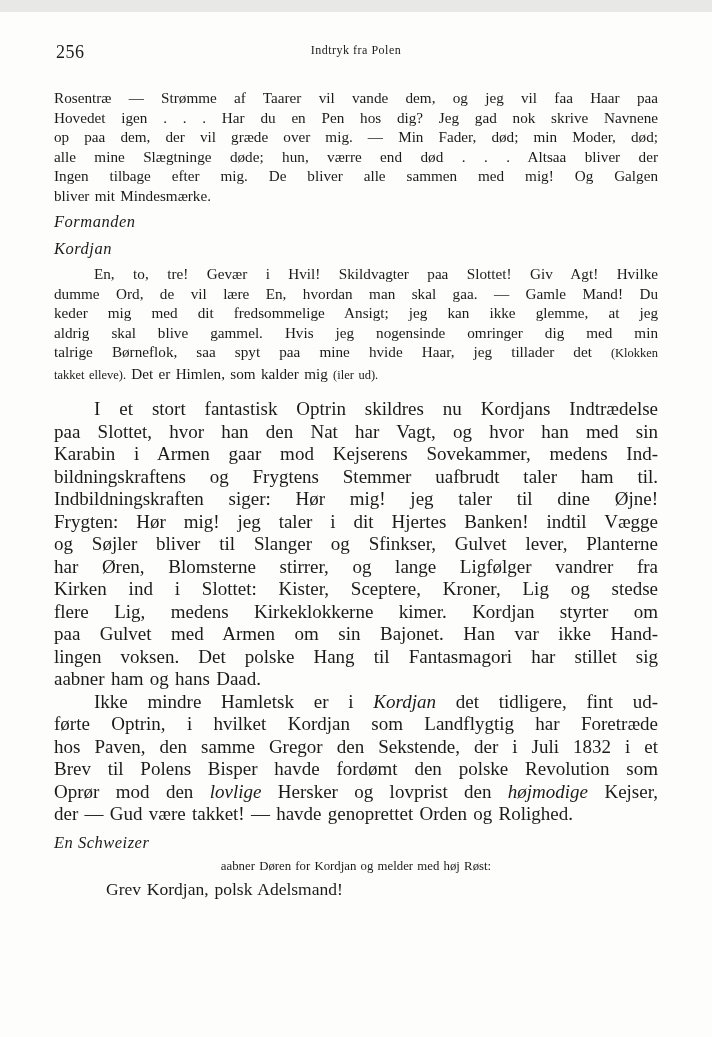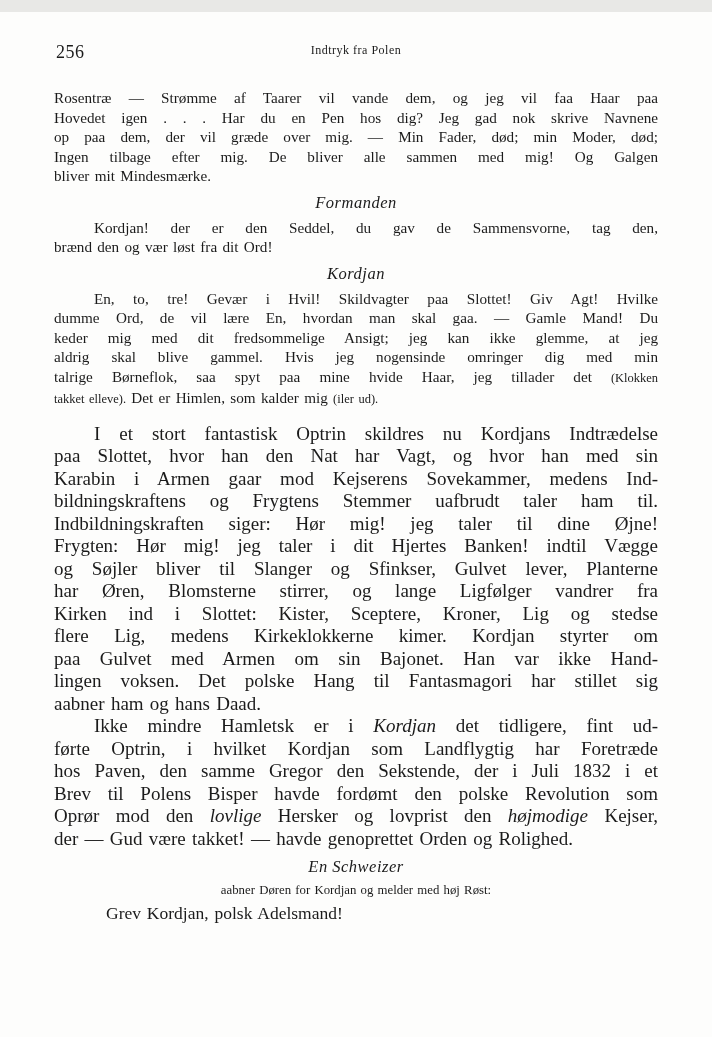--- a/index.html
+++ b/index.html
@@ -56,21 +56,21 @@
   }
   .para.large .line {
     font-size: 19px;
     line-height: 22.5px;
     word-spacing: 1.5px;
   }
   .para.indent .line.first { text-indent: 40px; }
   .para.nojust .line { text-align-last: left; text-align: left; }
 
   .heading {
-    text-align: center;
+    text-align: left;
     font-style: italic;
     font-size: 16.5px;
     line-height: 20px;
     margin-top: 7px;
     margin-bottom: 5px;
     letter-spacing: 0.5px;
   }
 
   .stage .line {
     text-align: center;
@@ -97,28 +97,25 @@
 <div class="page">
   <div class="running-header">
     <span class="page-number">256</span>
     <span class="running-title">Indtryk fra Polen</span>
   </div>
   <div class="text-block">
       <div class="para body">
         <div class="line first">Rosentræ — Strømme af Taarer vil vande dem, og jeg vil faa Haar paa</div>
         <div class="line">Hovedet igen . . .  Har du en Pen hos dig?  Jeg gad nok skrive Navnene</div>
         <div class="line">op paa dem, der vil græde over mig. — Min Fader, død; min Moder, død;</div>
+        <div class="line">alle mine Slægtninge døde; hun, værre end død . . .  Altsaa bliver der</div>
         <div class="line">Ingen tilbage efter mig.  De bliver alle sammen med mig!  Og Galgen</div>
         <div class="line last">bliver mit Mindesmærke.</div>
       </div>
       <div class="heading">Formanden</div>
-      <div class="para body indent">
-        <div class="line first">Kordjan!  der er den Seddel,  du gav de Sammensvorne,  tag den,</div>
-        <div class="line last">brænd den og vær løst fra dit Ord!</div>
-      </div>
       <div class="heading">Kordjan</div>
       <div class="para body indent">
         <div class="line first">En, to, tre! Gevær i Hvil! Skildvagter paa Slottet! Giv Agt!  Hvilke</div>
         <div class="line">dumme Ord, de vil lære En, hvordan man skal gaa. — Gamle Mand!  Du</div>
         <div class="line">keder mig med dit fredsommelige Ansigt;  jeg kan ikke glemme,  at jeg</div>
         <div class="line">aldrig skal blive gammel.  Hvis jeg nogensinde omringer dig med min</div>
         <div class="line">talrige Børneflok,  saa spyt paa mine hvide Haar,  jeg tillader det <span class="sm">(Klokken</span></div>
         <div class="line last"><span class="sm">takket elleve).</span>  Det er Himlen,  som kalder mig <span class="sm">(iler ud).</span></div>
       </div>
       <div class="para large indent">

